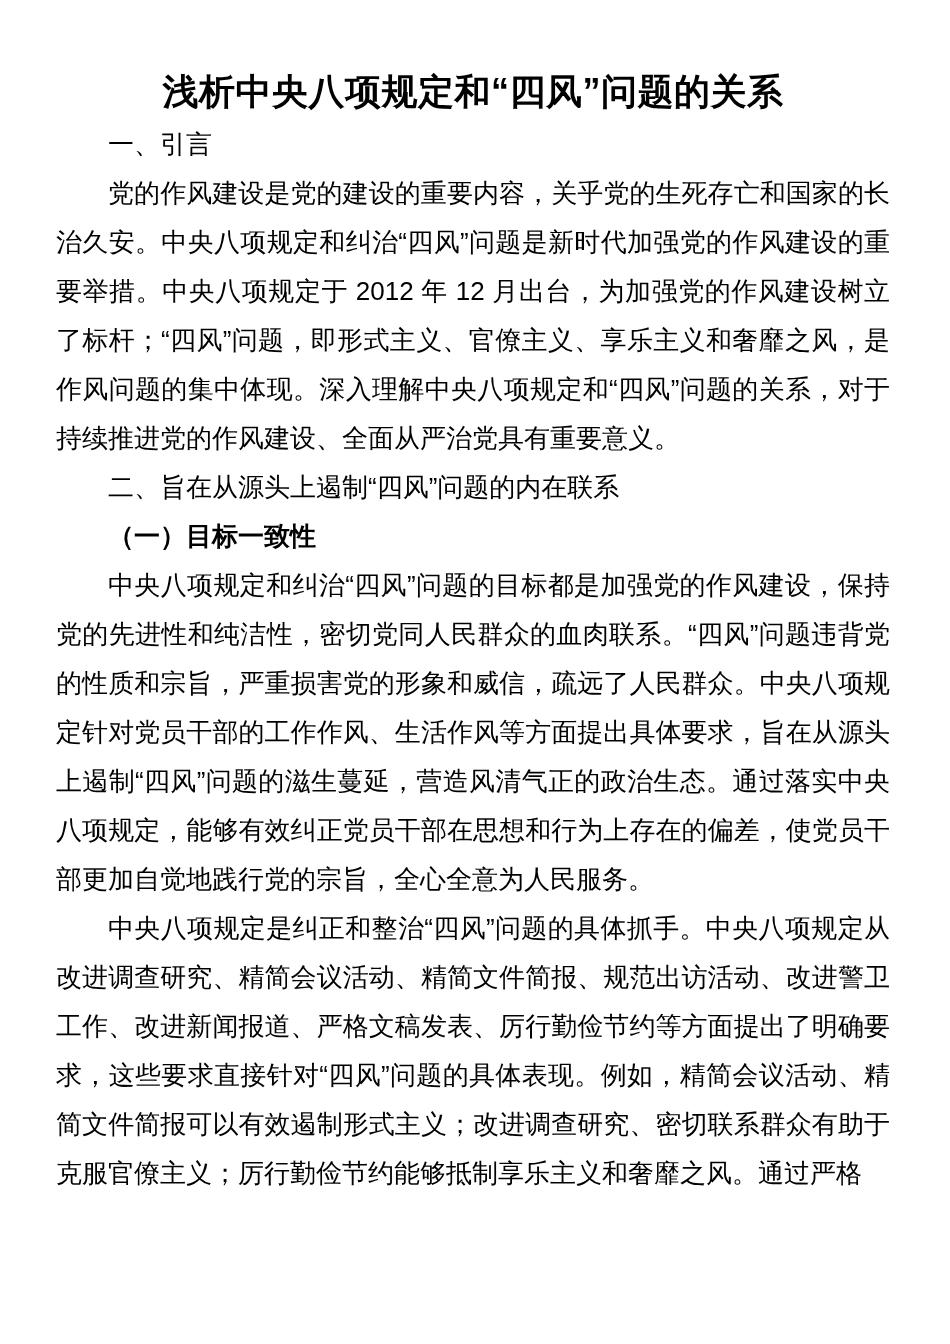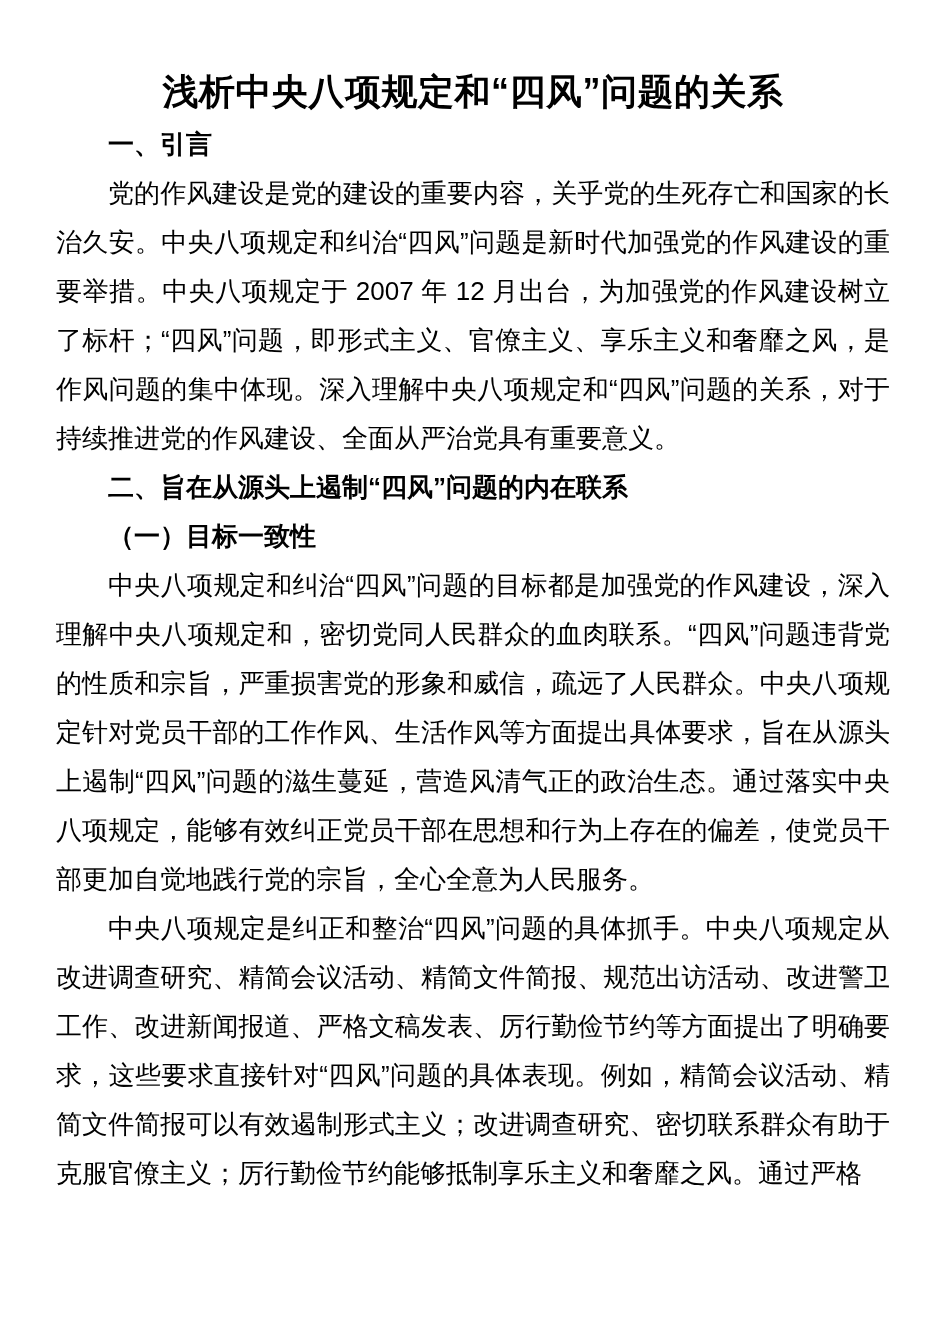--- a/index.html
+++ b/index.html
@@ -33,39 +33,39 @@
   .page p {
     margin: 0;
     font-size: 26px;
     line-height: 49px;
     text-indent: 2em;
     text-align: justify;
     text-align-last: left;
     word-break: break-all;
   }
   .heading-l1 {
-    font-weight: 700;
+    font-weight: 400;
     text-align: center;
   }
   .heading-l2 {
     font-weight: bold;
     text-align: center;
   }
 </style>
 </head>
 <body>
 
 <div class="page">
   <h1 class="doc-title">浅析中央八项规定和“四风”问题的关系</h1>
 
   <p class="heading-l1">一、引言</p>
 
-  <p class="body-para">党的作风建设是党的建设的重要内容，关乎党的生死存亡和国家的长治久安。中央八项规定和纠治“四风”问题是新时代加强党的作风建设的重要举措。中央八项规定于 2007 年 12 月出台，为加强党的作风建设树立了标杆；“四风”问题，即形式主义、官僚主义、享乐主义和奢靡之风，是作风问题的集中体现。深入理解中央八项规定和“四风”问题的关系，对于持续推进党的作风建设、全面从严治党具有重要意义。</p>
+  <p class="body-para">党的作风建设是党的建设的重要内容，关乎党的生死存亡和国家的长治久安。中央八项规定和纠治“四风”问题是新时代加强党的作风建设的重要举措。中央八项规定于 2012 年 12 月出台，为加强党的作风建设树立了标杆；“四风”问题，即形式主义、官僚主义、享乐主义和奢靡之风，是作风问题的集中体现。深入理解中央八项规定和“四风”问题的关系，对于持续推进党的作风建设、全面从严治党具有重要意义。</p>
 
   <p class="heading-l1">二、旨在从源头上遏制“四风”问题的内在联系</p>
 
   <p class="heading-l2">（一）目标一致性</p>
 
-  <p class="body-para">中央八项规定和纠治“四风”问题的目标都是加强党的作风建设，深入理解中央八项规定和，密切党同人民群众的血肉联系。“四风”问题违背党的性质和宗旨，严重损害党的形象和威信，疏远了人民群众。中央八项规定针对党员干部的工作作风、生活作风等方面提出具体要求，旨在从源头上遏制“四风”问题的滋生蔓延，营造风清气正的政治生态。通过落实中央八项规定，能够有效纠正党员干部在思想和行为上存在的偏差，使党员干部更加自觉地践行党的宗旨，全心全意为人民服务。</p>
+  <p class="body-para">中央八项规定和纠治“四风”问题的目标都是加强党的作风建设，保持党的先进性和纯洁性，密切党同人民群众的血肉联系。“四风”问题违背党的性质和宗旨，严重损害党的形象和威信，疏远了人民群众。中央八项规定针对党员干部的工作作风、生活作风等方面提出具体要求，旨在从源头上遏制“四风”问题的滋生蔓延，营造风清气正的政治生态。通过落实中央八项规定，能够有效纠正党员干部在思想和行为上存在的偏差，使党员干部更加自觉地践行党的宗旨，全心全意为人民服务。</p>
 
 
   <p class="body-para">中央八项规定是纠正和整治“四风”问题的具体抓手。中央八项规定从改进调查研究、精简会议活动、精简文件简报、规范出访活动、改进警卫工作、改进新闻报道、严格文稿发表、厉行勤俭节约等方面提出了明确要求，这些要求直接针对“四风”问题的具体表现。例如，精简会议活动、精简文件简报可以有效遏制形式主义；改进调查研究、密切联系群众有助于克服官僚主义；厉行勤俭节约能够抵制享乐主义和奢靡之风。通过严格</p>
 </div>
 
 </body></html>

